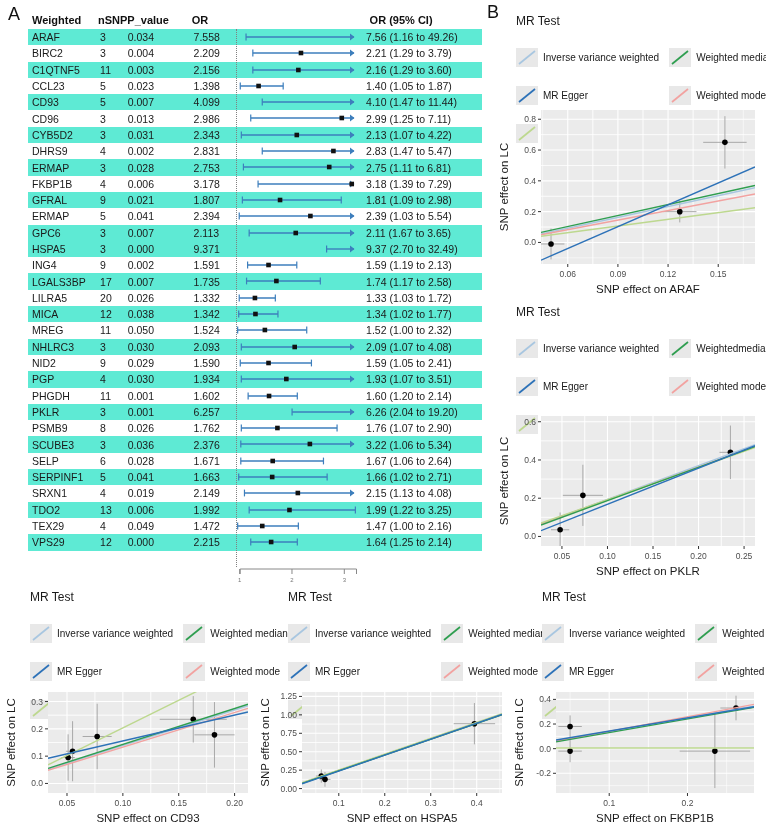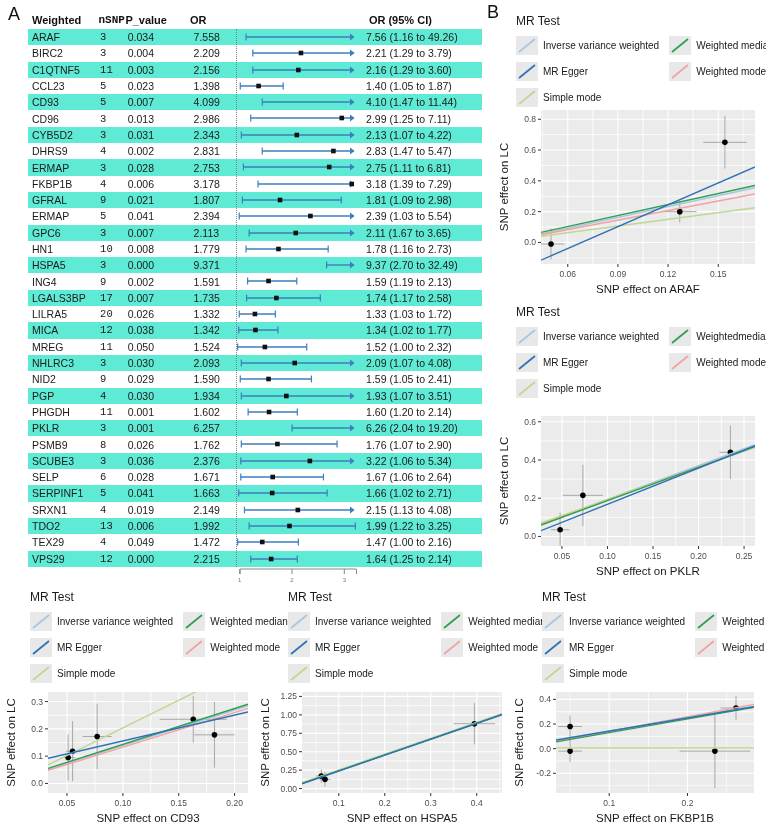--- a/index.html
+++ b/index.html
@@ -5,35 +5,35 @@
   html,body{margin:0;padding:0;background:#ffffff;}
   .fig{position:relative;width:766px;height:831px;background:#fff;
        font-family:"Liberation Sans","DejaVu Sans",sans-serif;overflow:hidden;}
   .panel-label{position:absolute;font-size:18px;color:#111;}
   
   #forest-table{position:absolute;left:28px;top:10px;width:454px;}
   .trow{display:flex;height:16.3px;align-items:center;font-size:10.5px;color:#1a1a1a;}
   .trow.shade{background:#5eead4;}
   .thead{height:19px;font-weight:bold;font-size:11px;color:#111;}
   .c-exp{width:78px;padding-left:4px;box-sizing:border-box;}
-  .c-nsnp{width:30px;font-family:Liberation Mono, monospace;}
+  .c-nsnp{width:30px;}
   .c-p{width:52px;}
   .c-or{width:44px;margin-left:18px;}
   .c-forest{width:124px;height:16.3px;position:relative;}
   .c-ci{width:126px;padding-left:8px;white-space:nowrap;}
   .thead .c-ci{padding-left:28px;}
   #ref-line{position:absolute;left:236px;top:29px;height:538px;width:0;
             border-left:1px dotted #808080;}
   #forest-axis{position:absolute;left:232px;top:567px;}
   
   .legend{position:absolute;}
   .legend-title{font-size:12px;color:#1a1a1a;margin-bottom:4px;}
   .legend-cols{display:flex;}
   .legend-col{display:flex;flex-direction:column;}
-  .legend-item{display:flex;align-items:center;height:26px;}
+  .legend-item{display:flex;align-items:center;height:26px;margin-top:12px;}
   .swatch{width:22px;height:19px;background:#e8e8e8;margin-right:5px;flex:none;}
   .legend-label{font-size:10px;color:#1a1a1a;white-space:nowrap;padding-right:10px;}
   .scatter{position:absolute;}
 </style>
 </head>
 <body>
 
 <div class="fig">
   <div class="panel-label" style="left:8px;top:4px;">A</div>
   <div class="panel-label" style="left:487px;top:2px;">B</div>
@@ -207,33 +207,20 @@
           <div class="c-nsnp">3</div>
           <div class="c-p">0.007</div>
           <div class="c-or">2.113</div>
           <div class="c-forest"><svg width="124" height="16.3">
               <line x1="15.172995780590716" y1="8" x2="120" y2="8" stroke="#3d7ebc" stroke-width="1.4"></line>
               <line x1="15.172995780590716" y1="4.6" x2="15.172995780590716" y2="11.4" stroke="#3d7ebc" stroke-width="1.2"></line>
               <path d="M116,4.4 L120.5,8 L116,11.6 Z" fill="#3d7ebc"></path>
               <rect x="59.438396624472574" y="5.7" width="4.6" height="4.6" fill="#111111"></rect>
             </svg></div>
           <div class="c-ci">2.11 (1.67 to 3.65)</div>
-        </div>
-        <div class="trow">
-          <div class="c-exp">HN1</div>
-          <div class="c-nsnp">10</div>
-          <div class="c-p">0.008</div>
-          <div class="c-or">1.779</div>
-          <div class="c-forest"><svg width="124" height="16.3">
-              <line x1="12.033755274261598" y1="8" x2="94.17721518987342" y2="8" stroke="#3d7ebc" stroke-width="1.4"></line>
-              <line x1="12.033755274261598" y1="4.6" x2="12.033755274261598" y2="11.4" stroke="#3d7ebc" stroke-width="1.2"></line>
-              <line x1="94.17721518987342" y1="4.6" x2="94.17721518987342" y2="11.4" stroke="#3d7ebc" stroke-width="1.2"></line>
-              <rect x="42.172573839662455" y="5.7" width="4.6" height="4.6" fill="#111111"></rect>
-            </svg></div>
-          <div class="c-ci">1.78 (1.16 to 2.73)</div>
         </div>
         <div class="trow shade">
           <div class="c-exp">HSPA5</div>
           <div class="c-nsnp">3</div>
           <div class="c-p">0.000</div>
           <div class="c-or">9.371</div>
           <div class="c-forest"><svg width="124" height="16.3">
               <line x1="92.60759493670888" y1="8" x2="120" y2="8" stroke="#3d7ebc" stroke-width="1.4"></line>
               <line x1="92.60759493670888" y1="4.6" x2="92.60759493670888" y2="11.4" stroke="#3d7ebc" stroke-width="1.2"></line>
               <path d="M116,4.4 L120.5,8 L116,11.6 Z" fill="#3d7ebc"></path>

